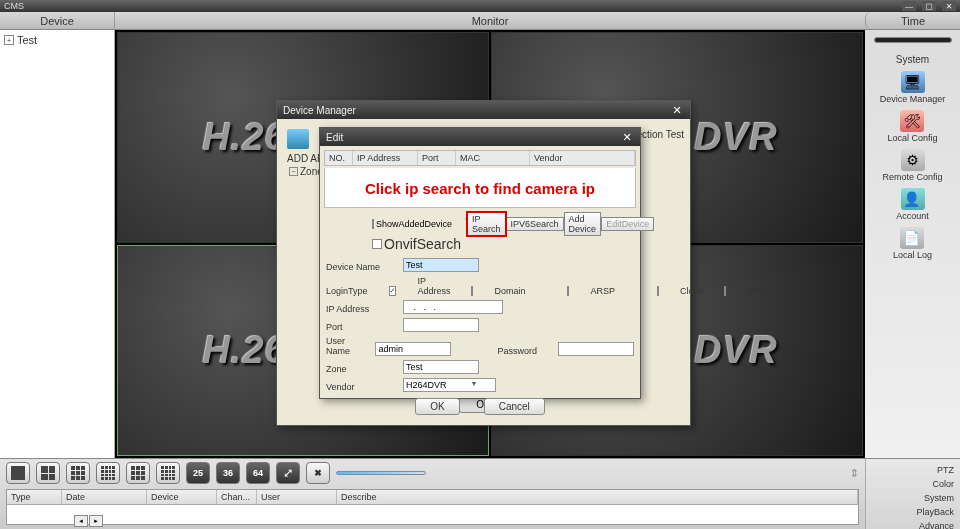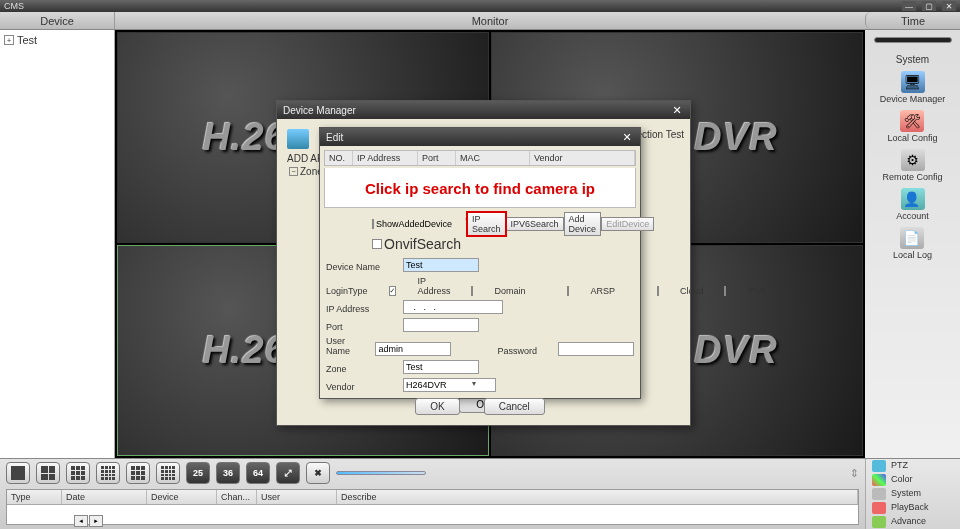--- a/index.html
+++ b/index.html
@@ -51,21 +51,21 @@
 .grid-btn.dark { background: linear-gradient(#666, #333); color: #fff; }
 .slider { width: 90px; height: 4px; background: linear-gradient(to right, #5bf, #cde); border-radius: 2px; border: 1px solid #889; }
 .log-table { flex: 1; margin: 2px 6px 4px 6px; background: #fff; border: 1px solid #999; display: flex; flex-direction: column; }
 .lt-head { display: flex; background: linear-gradient(#f0f0f0, #dcdcdc); border-bottom: 1px solid #aaa; font-size: 9px; color: #333; }
 .lt-head > div { padding: 2px 4px; border-right: 1px solid #bbb; }
 .lt-body { flex: 1; }
 .small-pager { position: absolute; left: 74px; bottom: 2px; display: flex; gap: 1px; }
 .pg-btn { width: 14px; height: 12px; border: 1px solid #888; background: #eee; font-size: 7px; display: flex; align-items: center; justify-content: center; cursor: pointer; }
 
 .bottom-right { width: 95px; background: linear-gradient(#e8e8e8, #d4d4d4); border-left: 1px solid #aaa; display: flex; flex-direction: column; }
-.br-item { display: flex; align-items: flex-start; gap: 5px; padding: 1px 6px; cursor: pointer; font-size: 9px; color: #333; height: 14px; }
+.br-item { display: flex; align-items: flex-end; gap: 5px; padding: 1px 6px; cursor: pointer; font-size: 9px; color: #333; height: 14px; flex-direction: column; }
 .br-icon { width: 14px; height: 12px; border-radius: 2px; }
 
 
 .dlg { position: absolute; background: #ece9d8; border: 1px solid #555; box-shadow: 3px 3px 8px rgba(0,0,0,0.4); }
 .dlg-title { height: 18px; background: linear-gradient(#5a5a5a, #2f2f2f); color: #eee; display: flex; align-items: center; padding: 0 6px; font-size: 10px; }
 .dlg-title .spacer { flex: 1; }
 .dlg-close { width: 14px; height: 14px; display: flex; align-items: center; justify-content: center; cursor: pointer; font-size: 11px; color: #fff; }
 .dlg-body { padding: 6px; }
 
 #dlgManager { left: 276px; top: 100px; width: 415px; height: 326px; }

